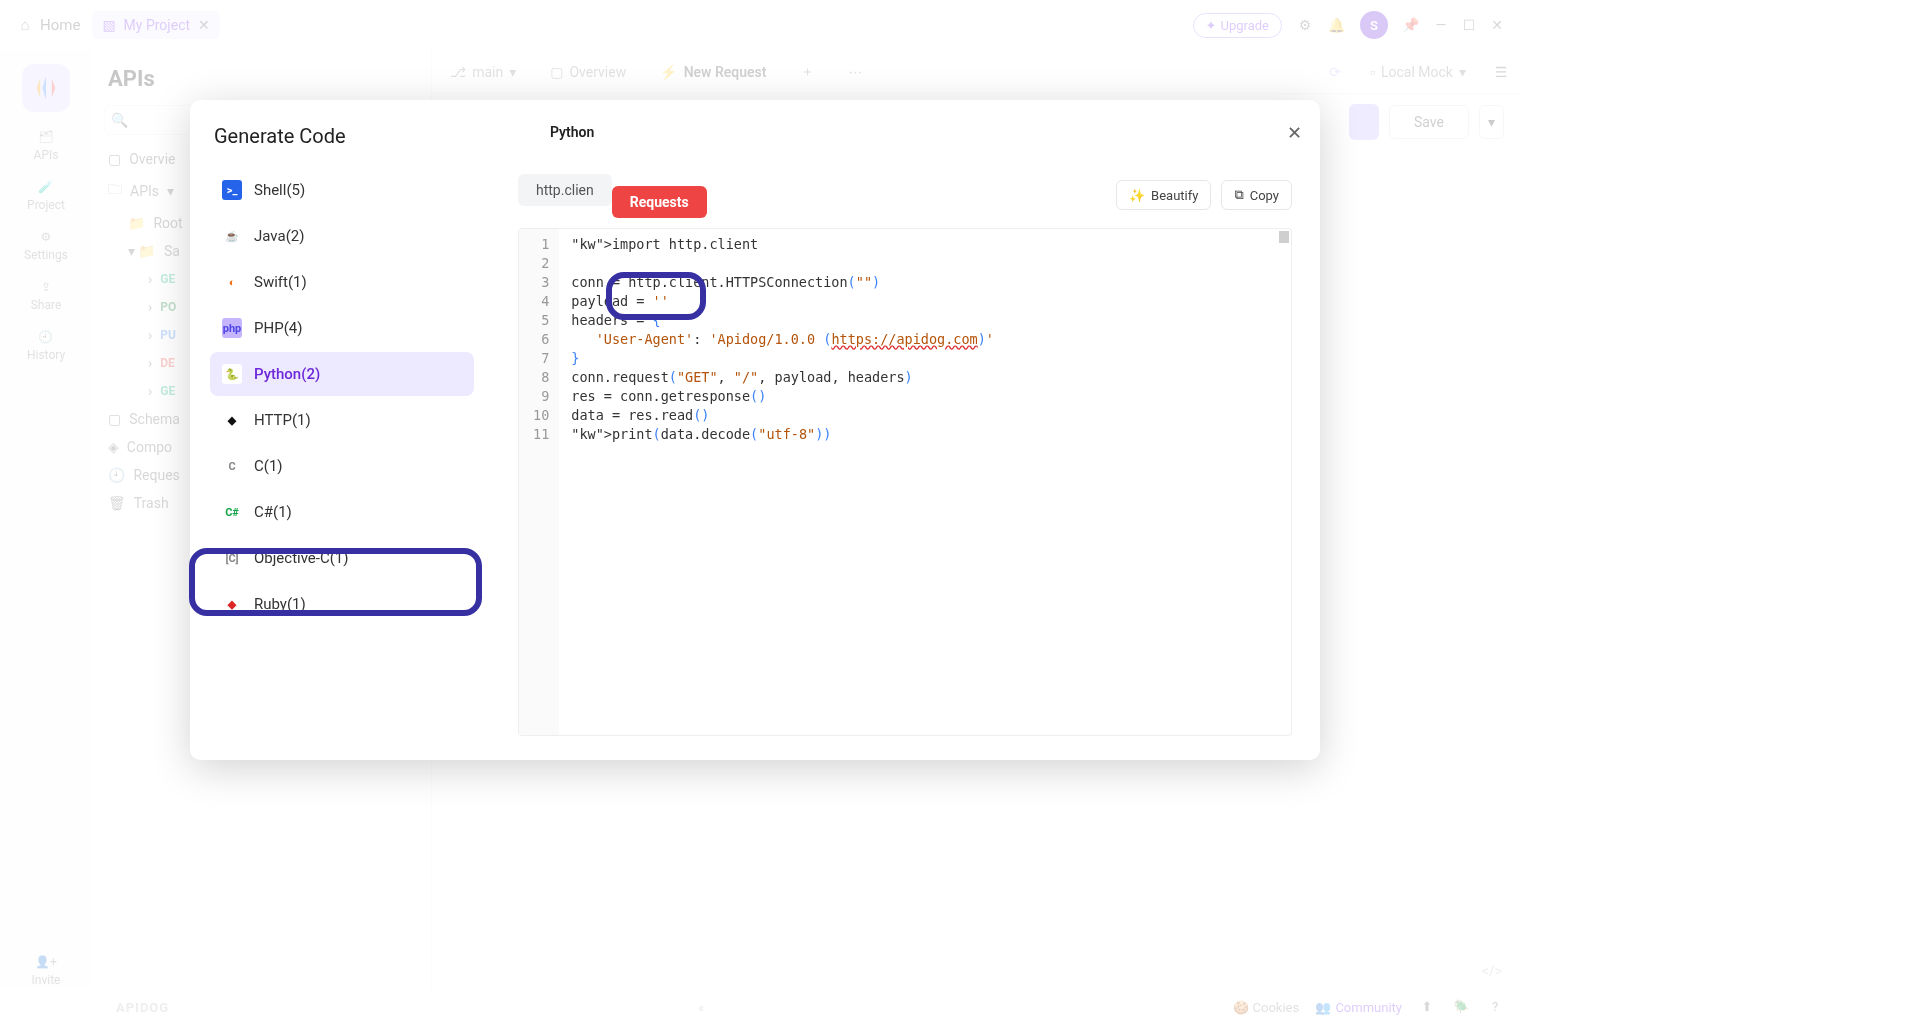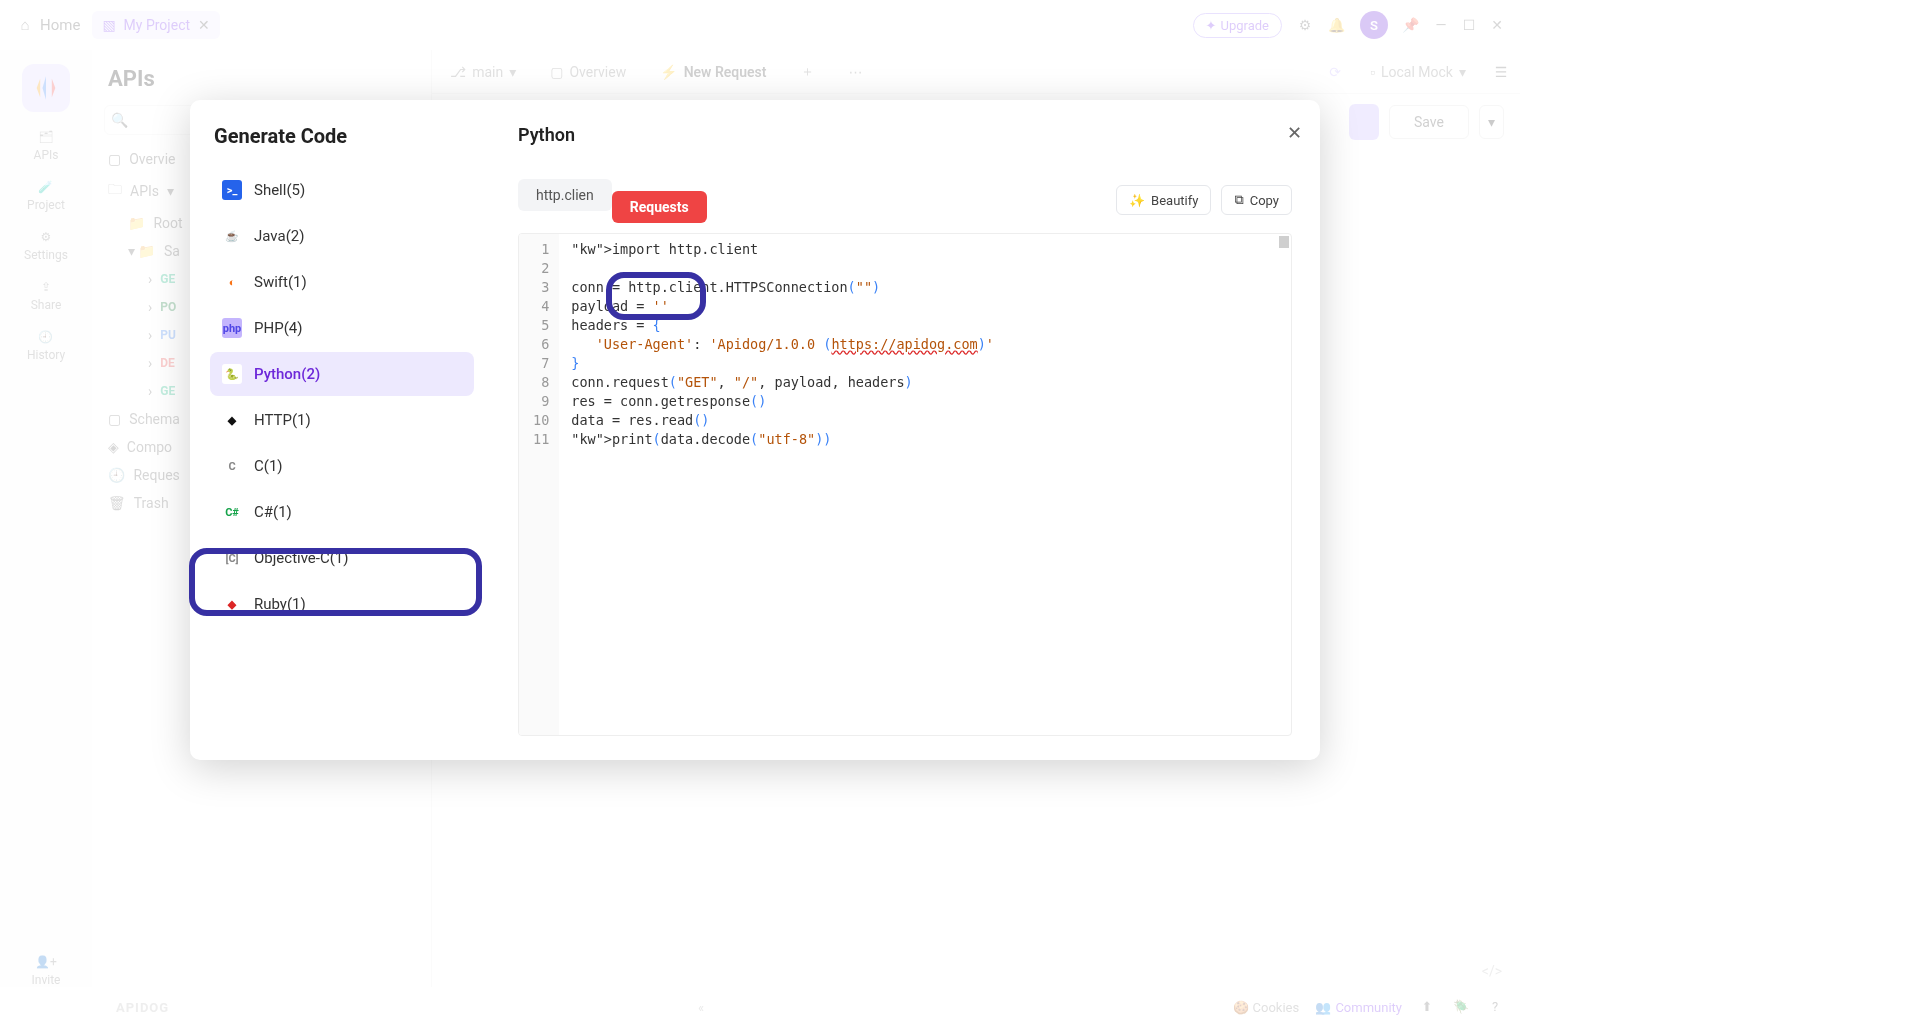--- a/index.html
+++ b/index.html
@@ -111,21 +111,21 @@
   background:#fff;
   border-radius:10px;
   box-shadow: 0 8px 40px rgba(0,0,0,0.18);
   display:flex;
   z-index:10;
 }
 .modal-left {
   width:300px; padding:24px 8px 24px 20px;
   overflow-y:auto;
 }
-.modal-left h2 { font-size:20px; font-weight:700; color:#222; margin-bottom:20px; padding-left:4px;}
+.modal-left h2 { font-size:20px; font-weight:400; color:#222; margin-bottom:20px; padding-left:4px;}
 .lang-list { display:flex; flex-direction:column; gap:2px; max-height:560px; overflow-y:auto; padding-right:8px;}
 .lang-list::-webkit-scrollbar{width:6px}
 .lang-list::-webkit-scrollbar-thumb{background:#ccc;border-radius:3px}
 .lang-item {
   display:flex; align-items:center; gap:12px;
   padding:12px 12px; border-radius:8px;
   font-size:15px; color:#333; cursor:pointer;
 }
 .lang-item.selected {
   background:#ede9fe; color:#6d28d9; font-weight:500;
@@ -144,21 +144,21 @@
 }
 .hl-requests {
   position:absolute;
   border:6px solid #3730a3;
   border-radius:18px;
   pointer-events:none;
   z-index:20;
 }
 
 .modal-right { flex:1; padding:24px 28px; position:relative; display:flex; flex-direction:column;}
-.modal-right h3 { font-size:18px; font-weight:600; margin-bottom:22px; color:#222;}
+.modal-right h3 { font-size:14px; font-weight:600; margin-bottom:22px; color:#222;margin-left:32px;}
 .modal-close { position:absolute; top:22px; right:18px; font-size:18px; color:#666; cursor:pointer;}
 .lib-tabs { display:flex; align-items:center; gap:0; margin-bottom:10px;}
 .lib-tab {
   padding:8px 18px; background:#f3f4f6; color:#555;
   border-radius:6px; font-size:14px;
 }
 .lib-tab.active {
   background:#ef4444; color:#fff; font-weight:700;margin-top:24px;
 }
 .code-actions { display:flex; gap:10px; margin-left:auto;}

